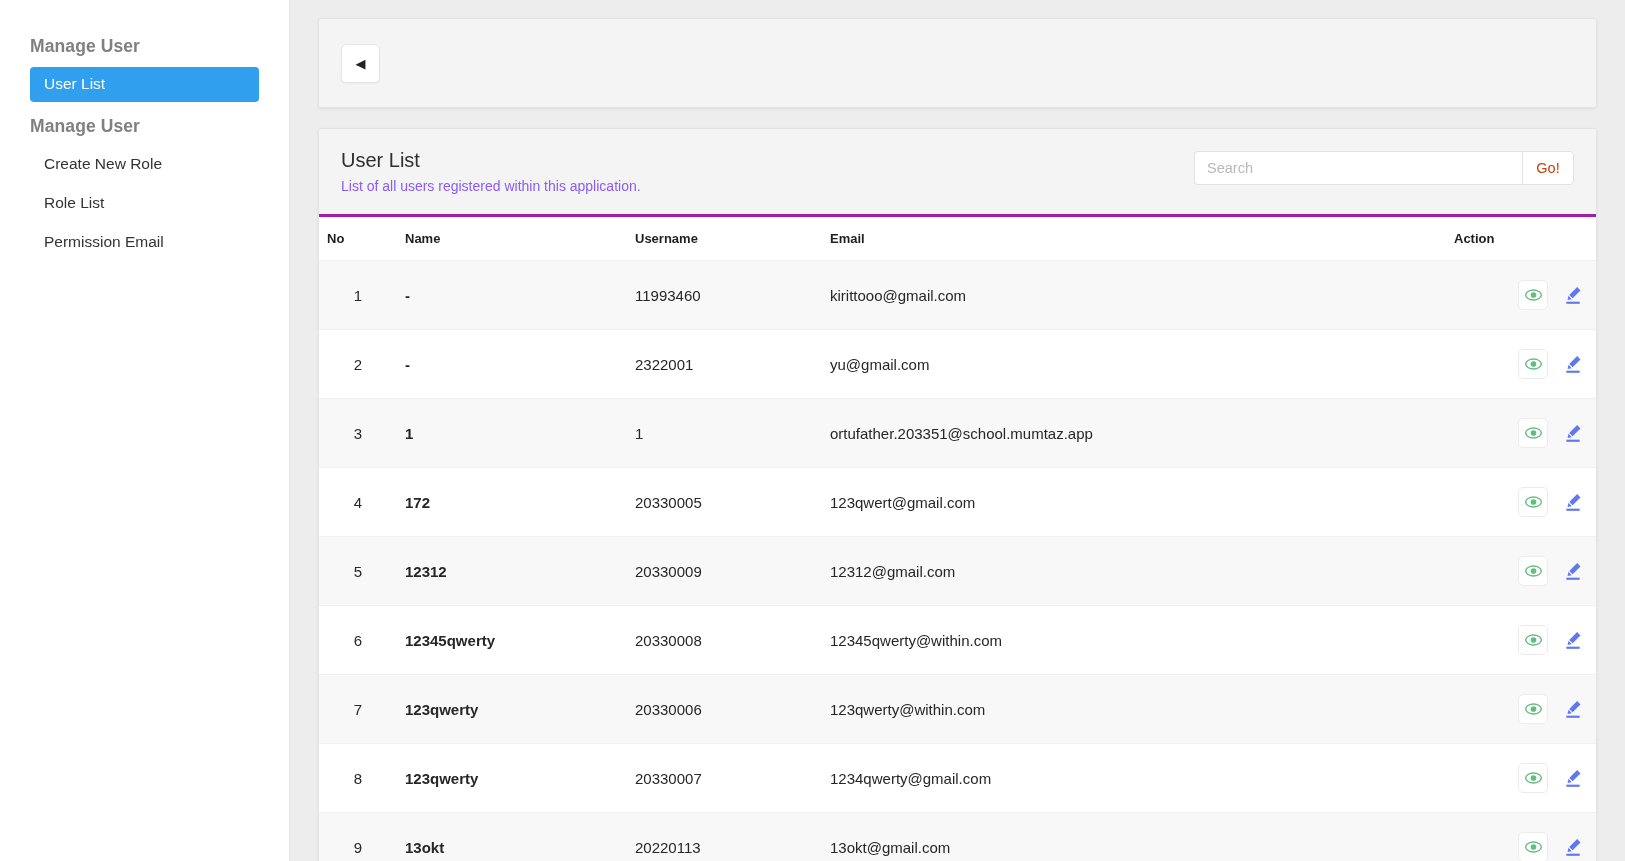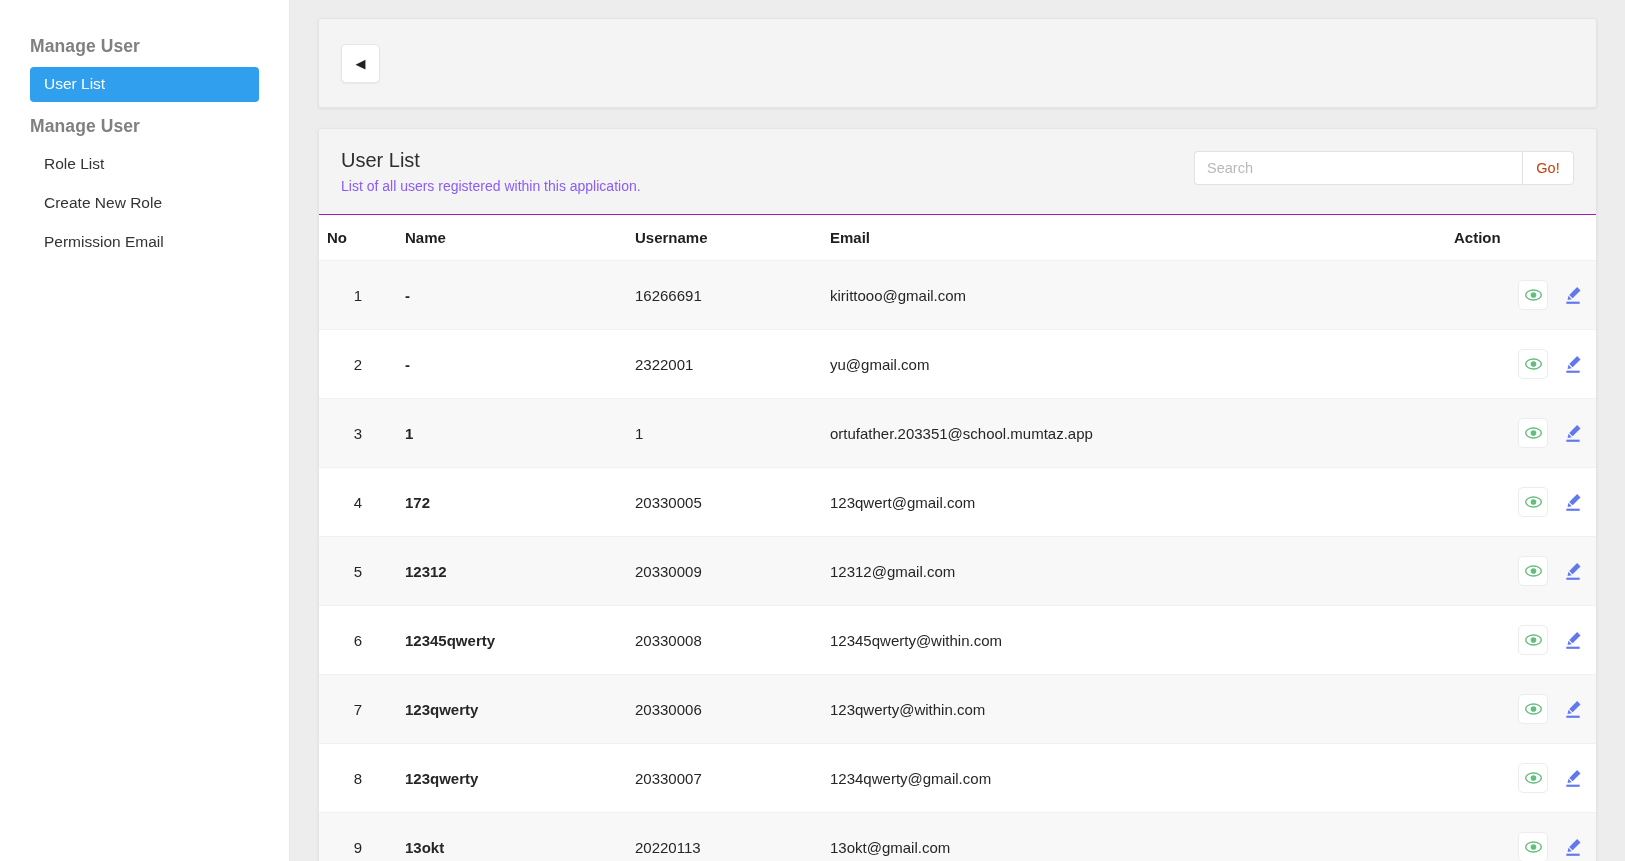--- a/index.html
+++ b/index.html
@@ -139,26 +139,26 @@
 
   
   table.user-table {
     width: 100%;
     border-collapse: collapse;
     background: #ffffff;
     table-layout: fixed;
   }
   table.user-table thead th {
     background: #ffffff;
-    font-size: 15px;
+    font-size: 13px;
     font-weight: bold;
     color: #1f1f1f;
     text-align: left;
     padding: 14px 8px 14px 8px;
-    border-top: 1px solid #a21caf;
+    border-top: 3px solid #a21caf;
   }
   table.user-table tbody td {
     font-size: 15px;
     color: #262626;
     padding: 19px 8px 19px 8px;
     border-top: 1px solid #f1f1f1;
     vertical-align: middle;
     overflow: hidden;
     white-space: nowrap;
     text-overflow: ellipsis;
@@ -208,24 +208,24 @@
 
   <nav class="sidebar">
 
     <div class="nav-group-title first">Manage User</div>
     <div class="nav-item active">
       <span>User List</span>
     </div>
 
     <div class="nav-group-title">Manage User</div>
     <div class="nav-item">
+      <span>Create New Role</span>
+    </div>
+    <div class="nav-item">
       <span>Role List</span>
-    </div>
-    <div class="nav-item">
-      <span>Create New Role</span>
     </div>
 
     <div class="nav-item">
       <span>Permission Email</span>
     </div>
 
   </nav>
 
   <main class="main">
 
@@ -256,21 +256,21 @@
             <th class="col-user">Username</th>
             <th class="col-email">Email</th>
             <th class="col-action">Action</th>
           </tr>
         </thead>
         <tbody>
 
           <tr>
             <td class="col-no">1</td>
             <td class="col-name">-</td>
-            <td class="col-user">16266691</td>
+            <td class="col-user">11993460</td>
             <td class="col-email">kirittooo@gmail.com</td>
             <td class="col-action">
               <div class="actions">
                 <div class="btn-view">
                   <svg width="17" height="12" viewBox="0 0 24 16">
                     <ellipse cx="12" cy="8" rx="11" ry="7" fill="none" stroke="#64bd7f" stroke-width="2"></ellipse>
                     <circle cx="12" cy="8" r="4" fill="#64bd7f"></circle>
                   </svg>
                 </div>
                 <button class="btn-edit">

